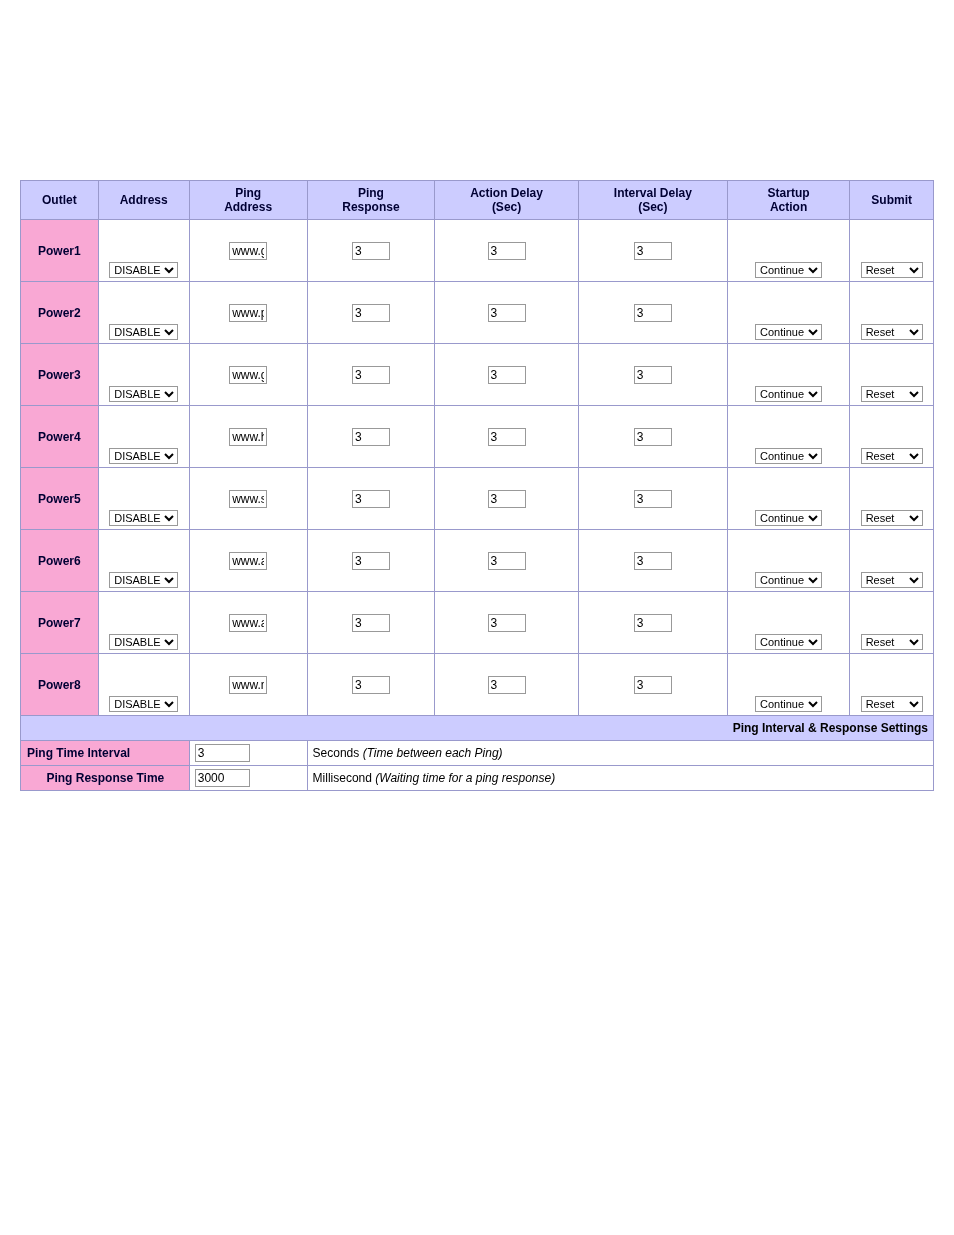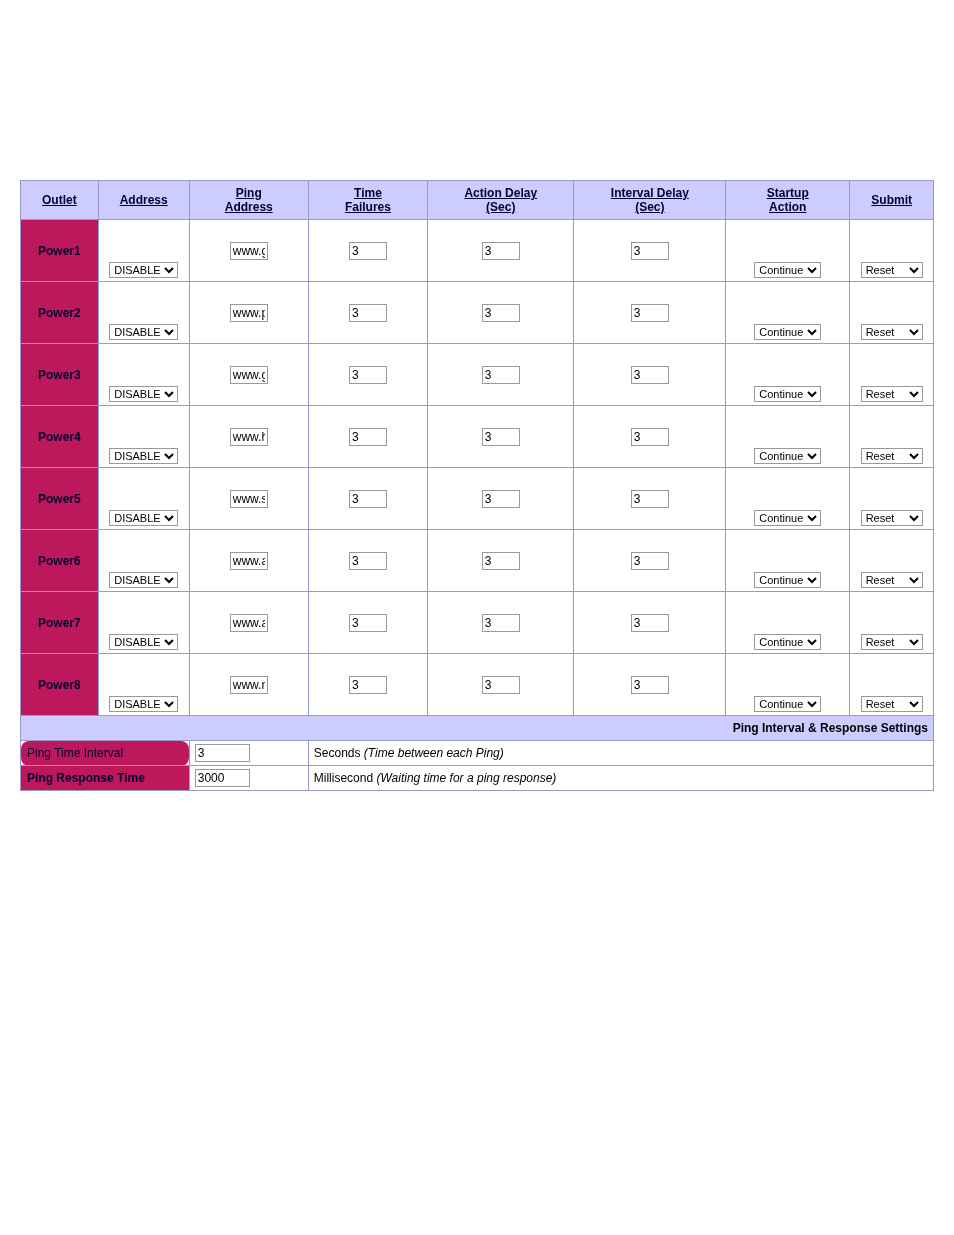--- a/index.html
+++ b/index.html
@@ -25,33 +25,32 @@
     }
 
     .main-table th {
       background: #ccccff;
       border: 1px solid #9999cc;
       padding: 5px 21px;
       text-align: center;
       font-weight: bold;
       font-size: 12px;
       color: #000033;
-      text-decoration: underline;
     }
 
     .main-table td {
       border: 1px solid #9999cc;
       padding: 3px 5px;
       text-align: center;
       vertical-align: middle;
       font-size: 12px;
     }
 
     .outlet-cell {
-      background: #be185d;
+      background: #f9a8d4;
       font-weight: bold;
       color: #000033;
       white-space: nowrap;
     }
 
     .section-header td {
       background: #ccccff;
       font-weight: bold;
       text-align: right;
       font-size: 12px;
@@ -108,21 +107,21 @@
   </style>
 </head>
 <body>
 
 <table class="main-table">
   <thead>
     <tr>
       <th>Outlet</th>
       <th>Address</th>
       <th>Ping Address</th>
-      <th>Time Failures</th>
+      <th>Ping Response</th>
       <th>Action Delay (Sec)</th>
       <th>Interval Delay (Sec)</th>
       <th>Startup Action</th>
       <th>Submit</th>
     </tr>
   </thead>
   <tbody id="power-rows">
 
   <tr>
         <td class="outlet-cell">Power1</td>
@@ -203,31 +202,31 @@
         <td><input type="text" value="3" style=""></td>
         <td><select><option value="Continue">Continue</option><option value="Reset">Reset</option><option value="Turn On">Turn On</option><option value="Turn Off">Turn Off</option></select></td>
         <td><select><option value="Reset">Reset</option><option value="Turn On">Turn On</option><option value="Turn Off">Turn Off</option></select></td>
       </tr>
     </tbody>
   <tbody>
     <tr class="section-header">
       <td colspan="8">Ping Interval &amp; Response Settings</td>
     </tr>
     <tr>
-      <td colspan="2" class="outlet-cell" style="text-align:left; padding-left:6px; font-weight:normal;border-radius:8px;">Ping Time Interval</td>
+      <td colspan="2" class="outlet-cell" style="text-align:left; padding-left:6px; font-weight:bold;">Ping Time Interval</td>
       <td style="text-align:left;">
         <input type="text" class="wide" value="3" style="">
       </td>
       <td colspan="5" class="info-label" style="text-align:left;">
         <span>Seconds</span>
         <span class="italic-text">(Time between each Ping)</span>
       </td>
     </tr>
     <tr>
-      <td colspan="2" class="outlet-cell" style="text-align:left; padding-left:6px; font-weight:bold;">Ping Response Time</td>
+      <td colspan="2" class="outlet-cell" style="text-align:center; padding-left:6px; font-weight:bold;">Ping Response Time</td>
       <td style="text-align:left;">
         <input type="text" class="wide" value="3000" style="">
       </td>
       <td colspan="5" class="info-label" style="text-align:left;">
         <span>Millisecond</span>
         <span class="italic-text">(Waiting time for a ping response)</span>
       </td>
     </tr>
   </tbody>
 </table>

